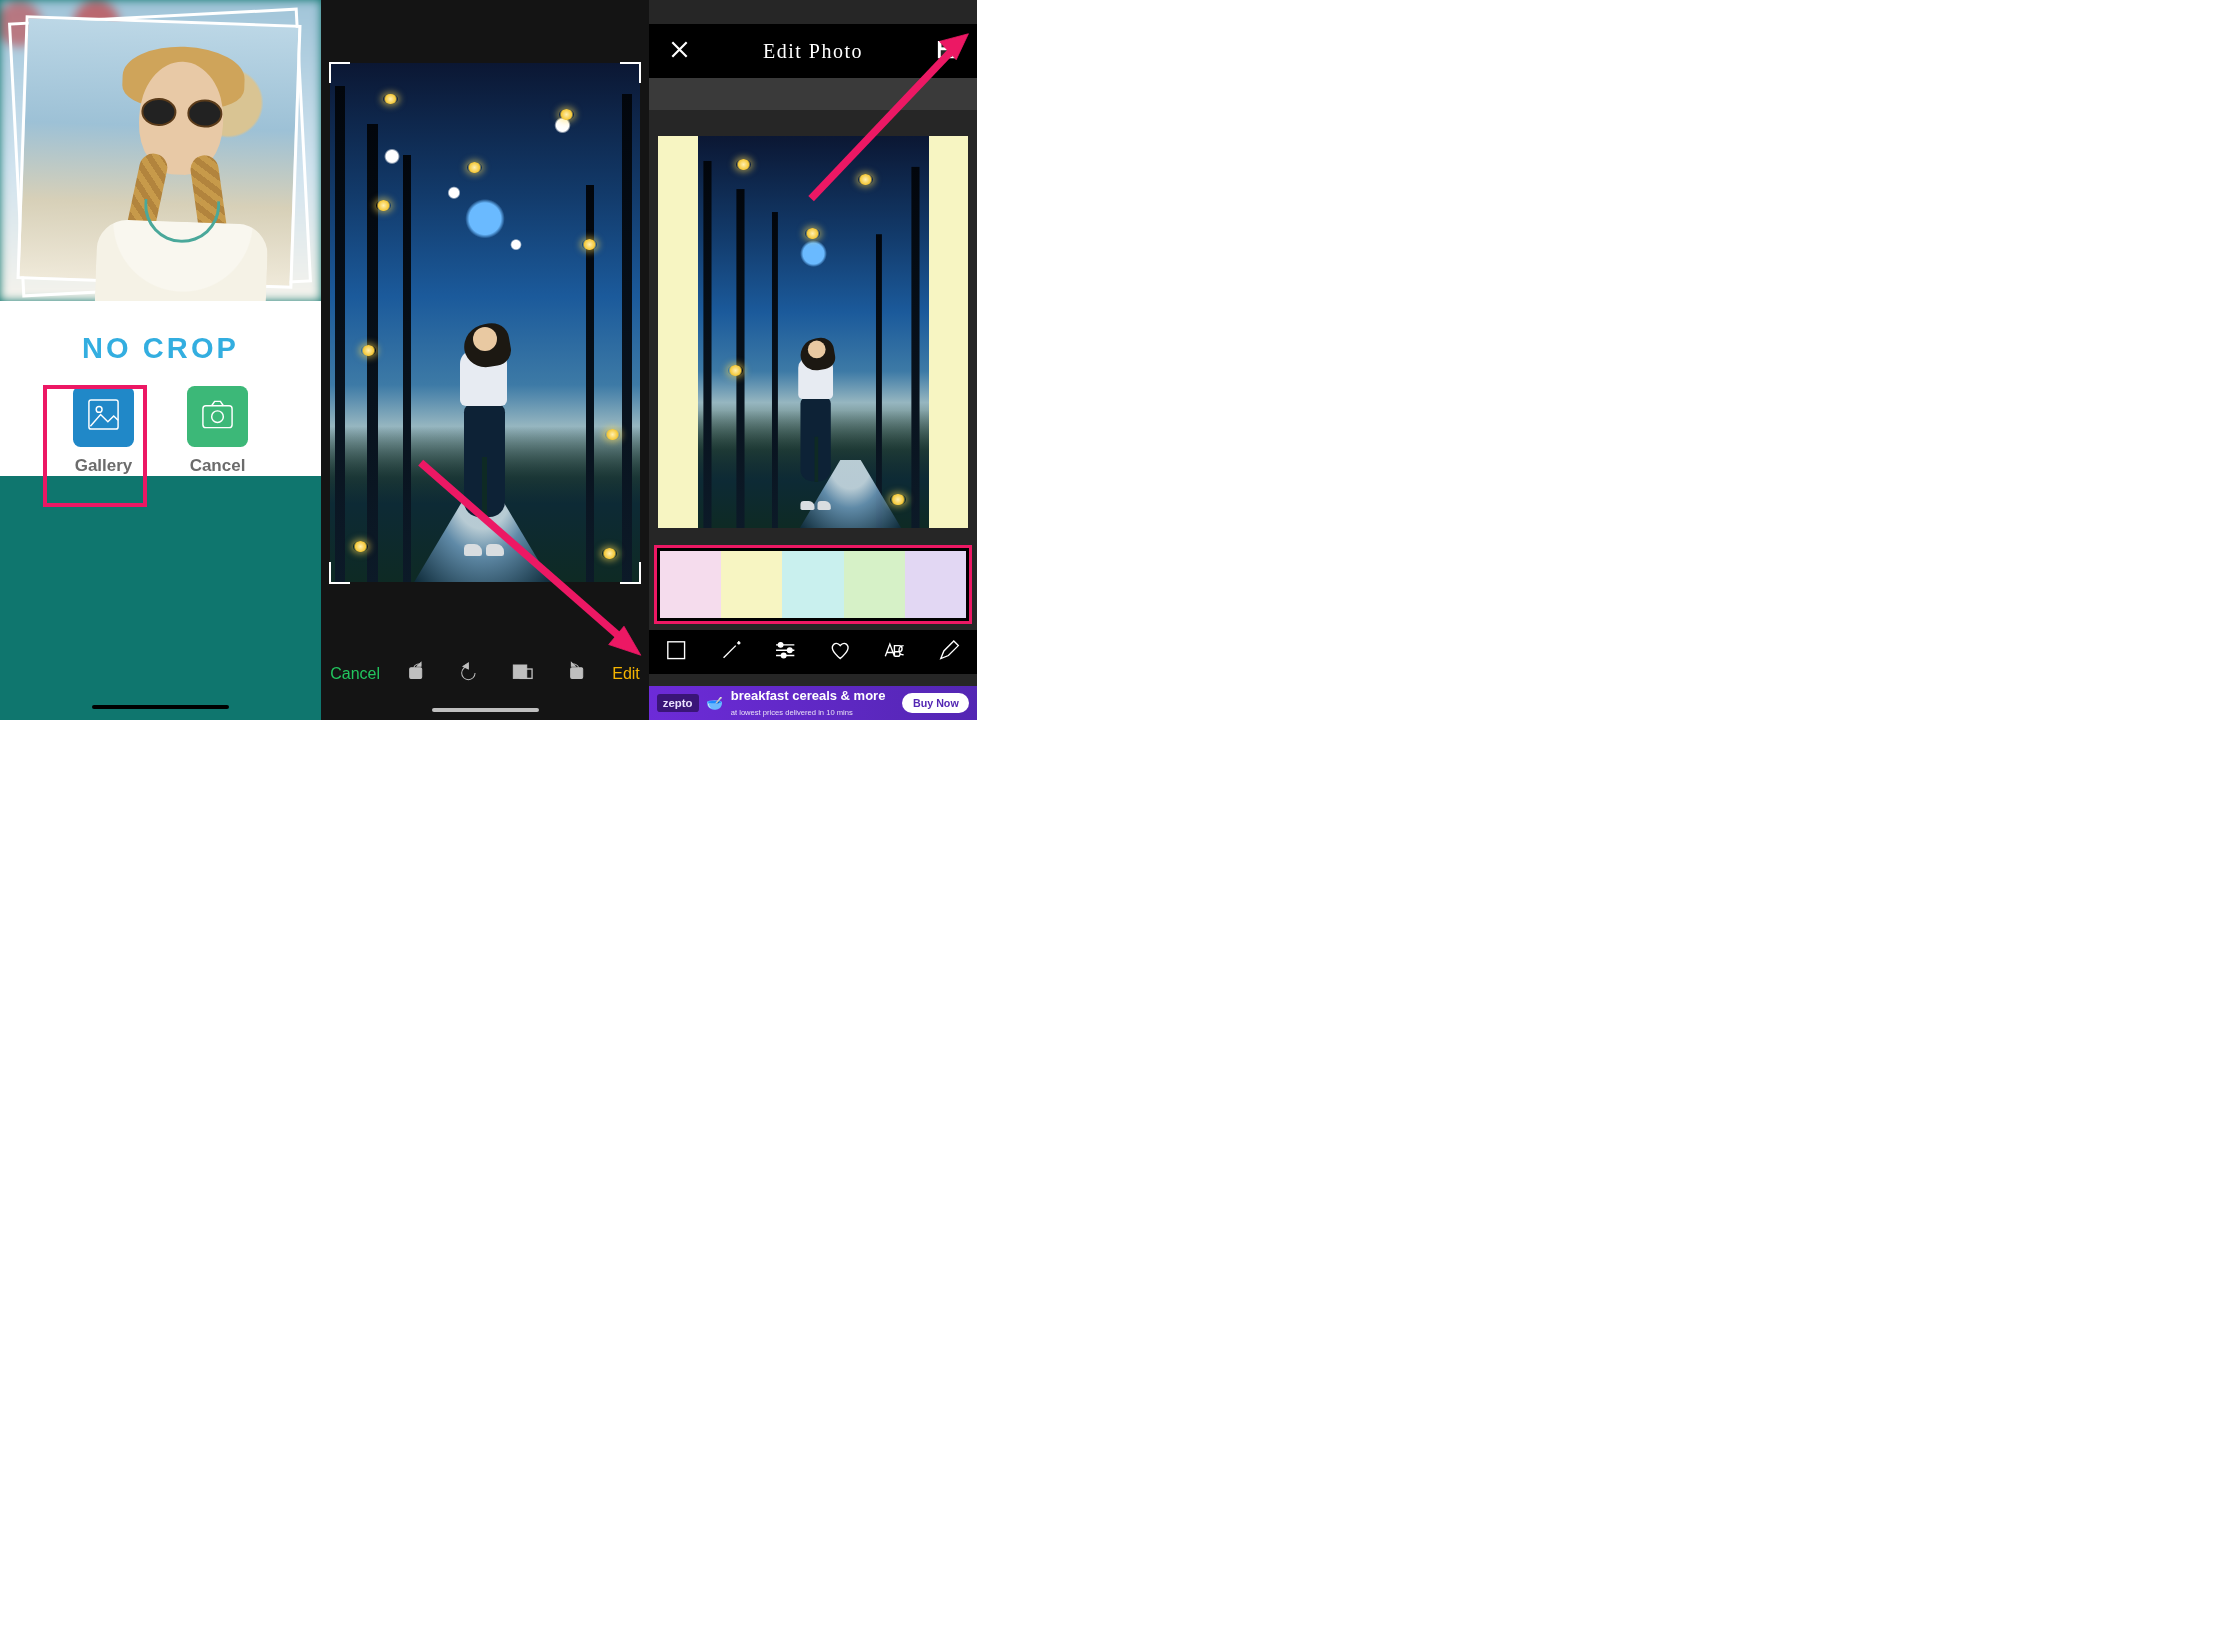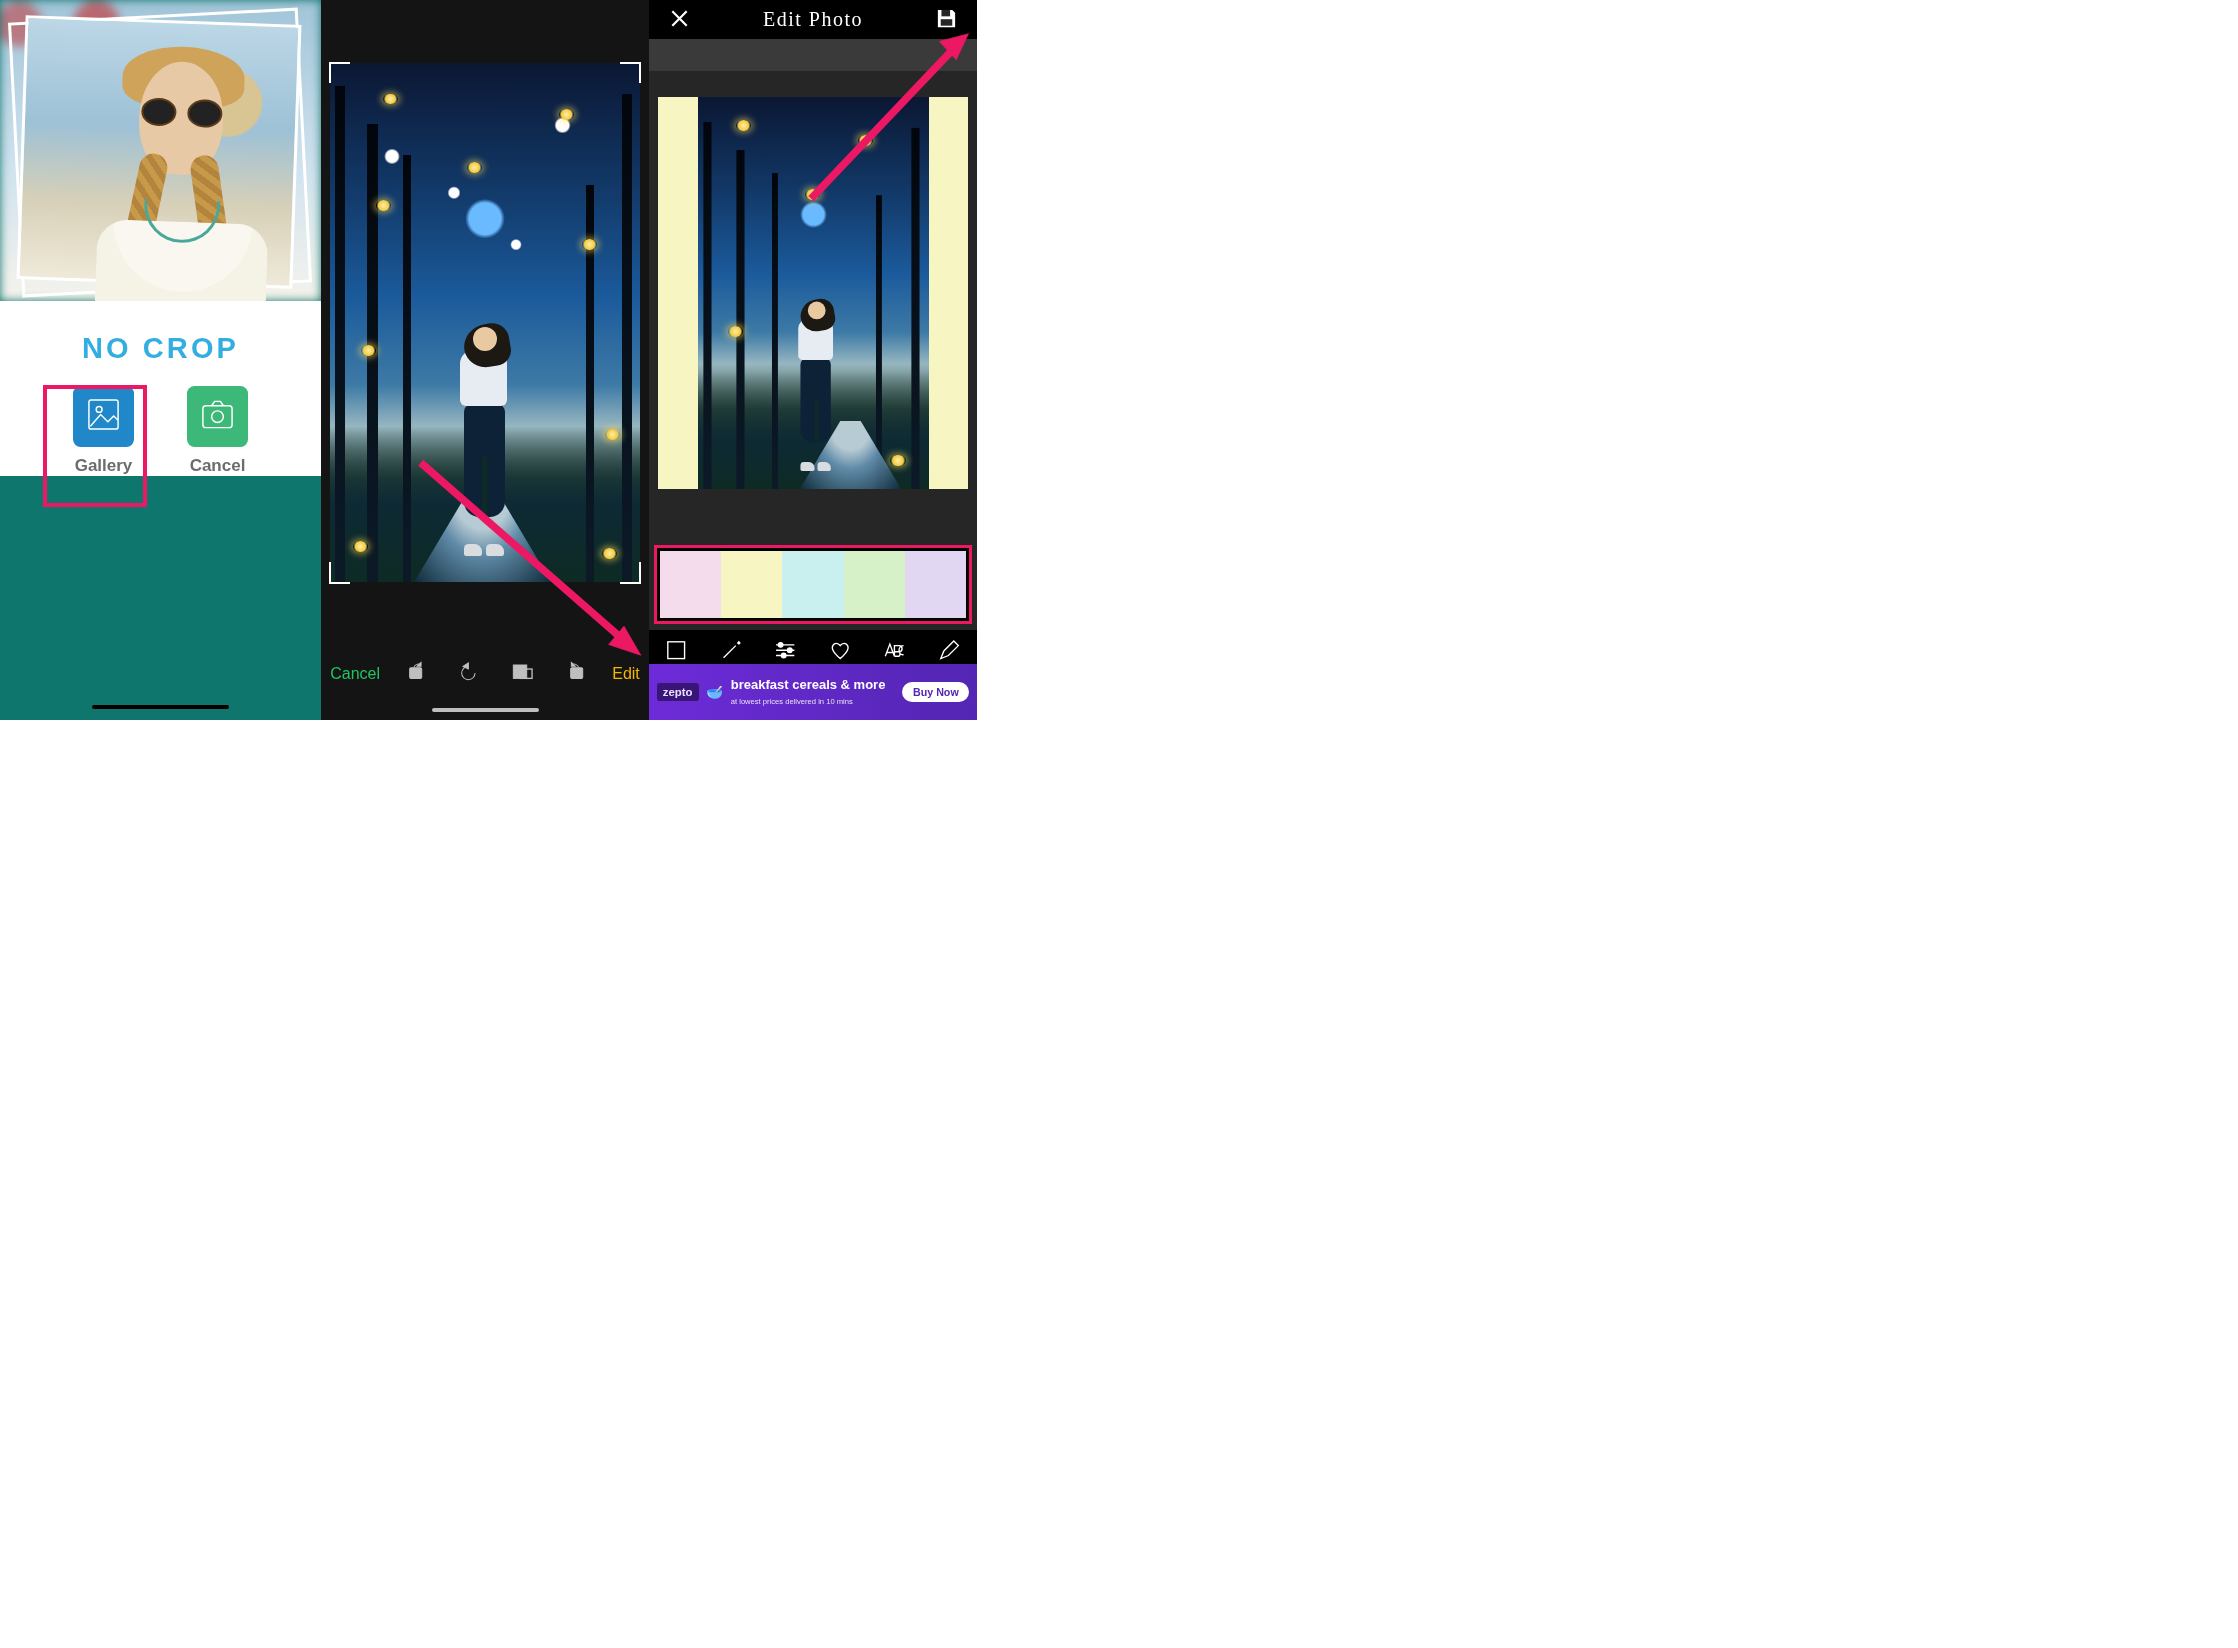--- a/index.html
+++ b/index.html
@@ -118,42 +118,42 @@
   .tb-yellow{ color:#f5b400; }
   .tb-icons { display:flex; gap:32px; }
   .ic svg { width:21.4px; height:21.4px; fill:#bfbfbf; stroke:#bfbfbf; stroke-width:1.5; }
   .homebar2 { position:absolute; bottom:7.6px; left:111px; width:107px; height:4.6px;
     border-radius:2.3px; background:#bfbfbf; }
 
   .arrow { position:absolute; stroke:#ec1864; fill:#ec1864; }
   .arrow-line { stroke-width:10; fill:none; }
 
   
-  .topbar { height:39px; background:#000; display:flex; align-items:center;
-    justify-content:space-between; padding:0 19px; }
+  .topbar { height:54px; background:#000; display:flex; align-items:center;
+    justify-content:space-between; padding:0 19px;margin-top:24px; }
   .topbar .title { color:#fff; font-size:20px; font-family:"Comic Sans MS",
     "Segoe Script", cursive; letter-spacing:1.5px; }
   .close-icon, .save-icon { width:23px; height:23px; }
   .strip { height:32px; background:#3a3a3a; }
   .canvas3 { margin:26px 9.2px 0 9.2px; height:392px; background:#f7f5c2;
     display:flex; justify-content:center; }
   .photo3 { width:231px; height:100%;
     background:
       radial-gradient(circle at 50% 30%, #6abaff 0 3.5%, transparent 4.5%),
       linear-gradient(0deg, #0e2a24 0%, #0d2a35 12%, transparent 30%),
       linear-gradient(180deg,#0b1733 0%, #123a6a 25%, #1b5a9b 45%, #3d7aa6 60%, #96b6c0 68%, #334d36 80%, #0f1d17 100%);
     position:relative; overflow:hidden; }
   .photo3 .trunk{ transform:scale(.74); transform-origin:bottom; }
   .palette { position:absolute; bottom:96px; left:4.6px; right:4.6px; height:79px;
     border:3.8px solid #ec1864; display:flex; background:#000; padding:3.1px; gap:0; }
   .sw { flex:1; height:100%; }
   .tools3 { position:absolute; bottom:46px; left:0; right:0; height:44px;
     background:#000; display:flex; justify-content:space-around; align-items:center; }
   .tools3 svg{ width:24.4px; height:24.4px; stroke:#fff; fill:none; stroke-width:1.8; }
-  .adbar { position:absolute; bottom:0; left:0; right:0; height:56px;
+  .adbar { position:absolute; bottom:0; left:0; right:0; height:34px;
     background:linear-gradient(90deg,#6d2bd8,#5326b3); display:flex; align-items:center;
     color:#fff; font-size:13px; font-weight:600; padding:0 7.6px; gap:7.6px; }
   .adlogo{ background:#3a1578; border-radius:3.1px; padding:3.1px 6.1px; font-size:11.4px;
     font-weight:700; color:#eae0ff; }
   .adbtn { margin-left:auto; background:#fff; color:#5326b3; border-radius:10.7px;
     padding:3.8px 10.7px; font-size:10.7px; font-weight:700; white-space:nowrap; }
 </style>
 </head>
 <body>
 

